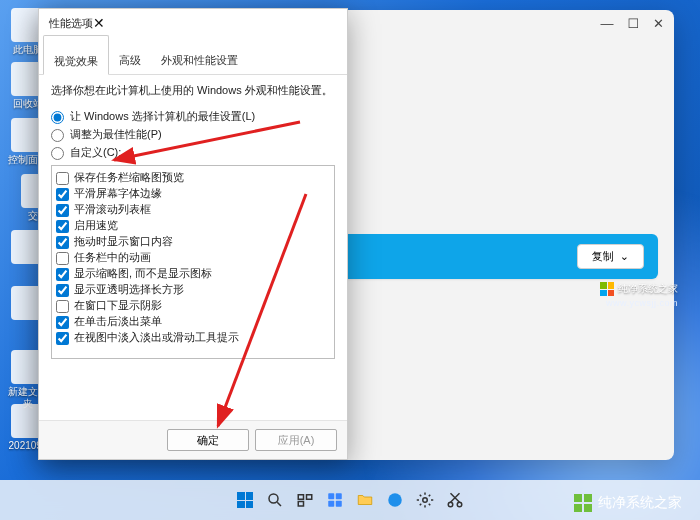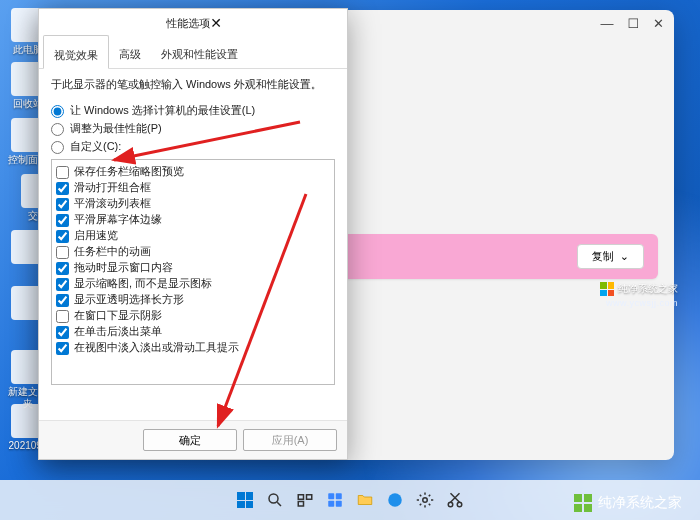--- a/index.html
+++ b/index.html
@@ -20,39 +20,39 @@
 .startsq div { background: #0078d4; }
 
 
 .settings { position: absolute; top: 10px; left: 40px; right: 26px; bottom: 60px; background: #f3f3f3; border-radius: 8px; box-shadow: 0 8px 30px rgba(0,0,0,.25); padding: 12px 16px; }
 .settings-head { display: flex; gap: 10px; align-items: center; margin-bottom: 8px; font-size: 11px; color: #222; }
 .winctrl { position: absolute; top: 6px; right: 10px; display: flex; gap: 14px; color: #444; font-size: 13px; }
 .settings h2 { font-size: 22px; font-weight: 400; margin: 6px 0 10px; }
 .info-line { color: #444; font-size: 11.5px; margin: 10px 0; }
 .linkrow { margin-top: 6px; color: #0067c0; }
 .linkrow span { margin-right: 14px; }
-.card { background: #f9a8d4; border-radius: 6px; padding: 10px 14px; margin-top: 18px; box-shadow: 0 1px 2px rgba(0,0,0,.08); display: flex; align-items: center; justify-content: space-between; font-size: 12px; gap: 9px; }
+.card { background: #0ea5e9; border-radius: 6px; padding: 10px 14px; margin-top: 18px; box-shadow: 0 1px 2px rgba(0,0,0,.08); display: flex; align-items: center; justify-content: space-between; font-size: 12px; gap: 9px; }
 .copybtn { background: #fff; border: 1px solid #d0d0d0; border-radius: 4px; padding: 4px 14px; font-size: 11px; display: inline-flex; align-items: center; gap: 6px; }
 
 
 .dialog { position: absolute; top: 8px; left: 38px; width: 310px; height: 452px; background: #fff; border: 1px solid #ccc; box-shadow: 0 6px 28px rgba(0,0,0,.35); display: flex; flex-direction: column; font-size: 11px; color: #222; }
-.dlg-title { display: flex; align-items: center; justify-content: center; padding: 6px 8px 4px 10px; font-size: 11px; }
+.dlg-title { display: flex; align-items: center; justify-content: flex-start; padding: 6px 8px 4px 10px; font-size: 11px; }
 .dlg-close { font-size: 14px; color: #111; cursor: pointer; }
 .dlg-tabs { display: flex; border-bottom: 1px solid #dcdcdc; padding: 0 4px; gap: 0; font-size: 11px; }
-.dlg-tabs .tab { padding: 12px 10px 5px; color: #333; font-family: Liberation Mono, monospace; }
+.dlg-tabs .tab { padding: 18px 10px 5px; color: #333; font-family: Liberation Mono, monospace; }
 .dlg-tabs .tab.active { border: 1px solid #ccc; border-bottom: 1px solid #fff; margin-bottom: -1px; background: #fff; border-radius: 2px 2px 0 0; }
 .dlg-body { padding: 8px 12px 4px; flex: 1; overflow: hidden; display: flex; flex-direction: column; }
 .dlg-body .intro { margin-bottom: 8px; }
 .radios label { display: block; margin: 3px 0 3px 0; }
 .radios input { margin-right: 6px; accent-color: #0078d4; vertical-align: middle; }
-.checks { border: 1px solid #bdbdbd; margin-top: 2px; padding: 3px 4px; height: 226px; overflow: hidden; }
+.checks { border: 1px solid #bdbdbd; margin-top: 2px; padding: 3px 4px; height: 194px; overflow: hidden; }
 .checks label { display: block; margin: 1px 0; white-space: nowrap; }
 .checks input { margin-right: 5px; accent-color: #0078d4; vertical-align: middle; }
 .dlg-foot { display: flex; justify-content: flex-end; gap: 6px; padding: 8px 10px; border-top: 1px solid #e4e4e4; background: #f7f7f7; }
-.dlg-foot button { width: 94px; height: 22px; font-size: 11px; background: #fdfdfd; border: 1px solid #adadad; border-radius: 2px; }
+.dlg-foot button { width: 82px; height: 22px; font-size: 11px; background: #fdfdfd; border: 1px solid #adadad; border-radius: 2px; }
 .dlg-foot button:disabled { color: #9a9a9a; }
 
 
 .arrows { position: absolute; top: 8px; left: 38px; width: 310px; height: 452px; pointer-events: none; }
 
 
 .watermark { position: absolute; right: 22px; top: 282px; color: #fff; font-size: 10px; display: flex; align-items: center; gap: 4px; text-shadow: 0 1px 2px rgba(0,0,0,.5); }
 .wm-logo { display: grid; grid-template: 1fr 1fr/1fr 1fr; gap: 1px; width: 14px; height: 14px; }
 .wm-logo div:nth-child(1){background:#7fba00}.wm-logo div:nth-child(2){background:#ffb900}.wm-logo div:nth-child(3){background:#00a4ef}.wm-logo div:nth-child(4){background:#f25022}
 .wm-sub { position: absolute; right: 22px; top: 298px; color: #e8f0ff; font-size: 9px; letter-spacing: .5px; }
@@ -122,34 +122,33 @@
     <div class="dlg-title">
       <span>性能选项</span>
       <span class="dlg-close">✕</span>
     </div>
     <div class="dlg-tabs">
       <div class="tab active">视觉效果</div>
       <div class="tab">高级</div>
       <div class="tab">外观和性能设置</div>
     </div>
     <div class="dlg-body">
-      <div class="intro">于此显示器的笔或触控输入 Windows 外观和性能设置。</div>
+      <div class="intro">选择你想在此计算机上使用的 Windows 外观和性能设置。</div>
       <div class="radios" id="radios">
           <label><input type="radio" name="perf" checked="" style="">让 Windows 选择计算机的最佳设置(L)</label>
           <label><input type="radio" name="perf" style="">调整为最佳性能(P)</label>
           <label><input type="radio" name="perf" style="">自定义(C):</label>
         </div>
       <div class="checks" id="checks">
           <label><input type="checkbox" style="">保存任务栏缩略图预览</label>
-          <label><input type="checkbox" checked="" style="">滑动打开组合框</label>
+          <label><input type="checkbox" checked="" style="">平滑屏幕字体边缘</label>
           <label><input type="checkbox" checked="" style="">平滑滚动列表框</label>
-          <label><input type="checkbox" checked="" style="">平滑屏幕字体边缘</label>
           <label><input type="checkbox" checked="" style="">启用速览</label>
+          <label><input type="checkbox" checked="" style="">拖动时显示窗口内容</label>
           <label><input type="checkbox" style="">任务栏中的动画</label>
-          <label><input type="checkbox" checked="" style="">拖动时显示窗口内容</label>
           <label><input type="checkbox" checked="" style="">显示缩略图, 而不是显示图标</label>
           <label><input type="checkbox" checked="" style="">显示亚透明选择长方形</label>
           <label><input type="checkbox" style="">在窗口下显示阴影</label>
           <label><input type="checkbox" checked="" style="">在单击后淡出菜单</label>
           <label><input type="checkbox" checked="" style="">在视图中淡入淡出或滑动工具提示</label>
         </div>
     </div>
     <div class="dlg-foot">
       <button>确定</button>
       <button disabled="">应用(A)</button>

